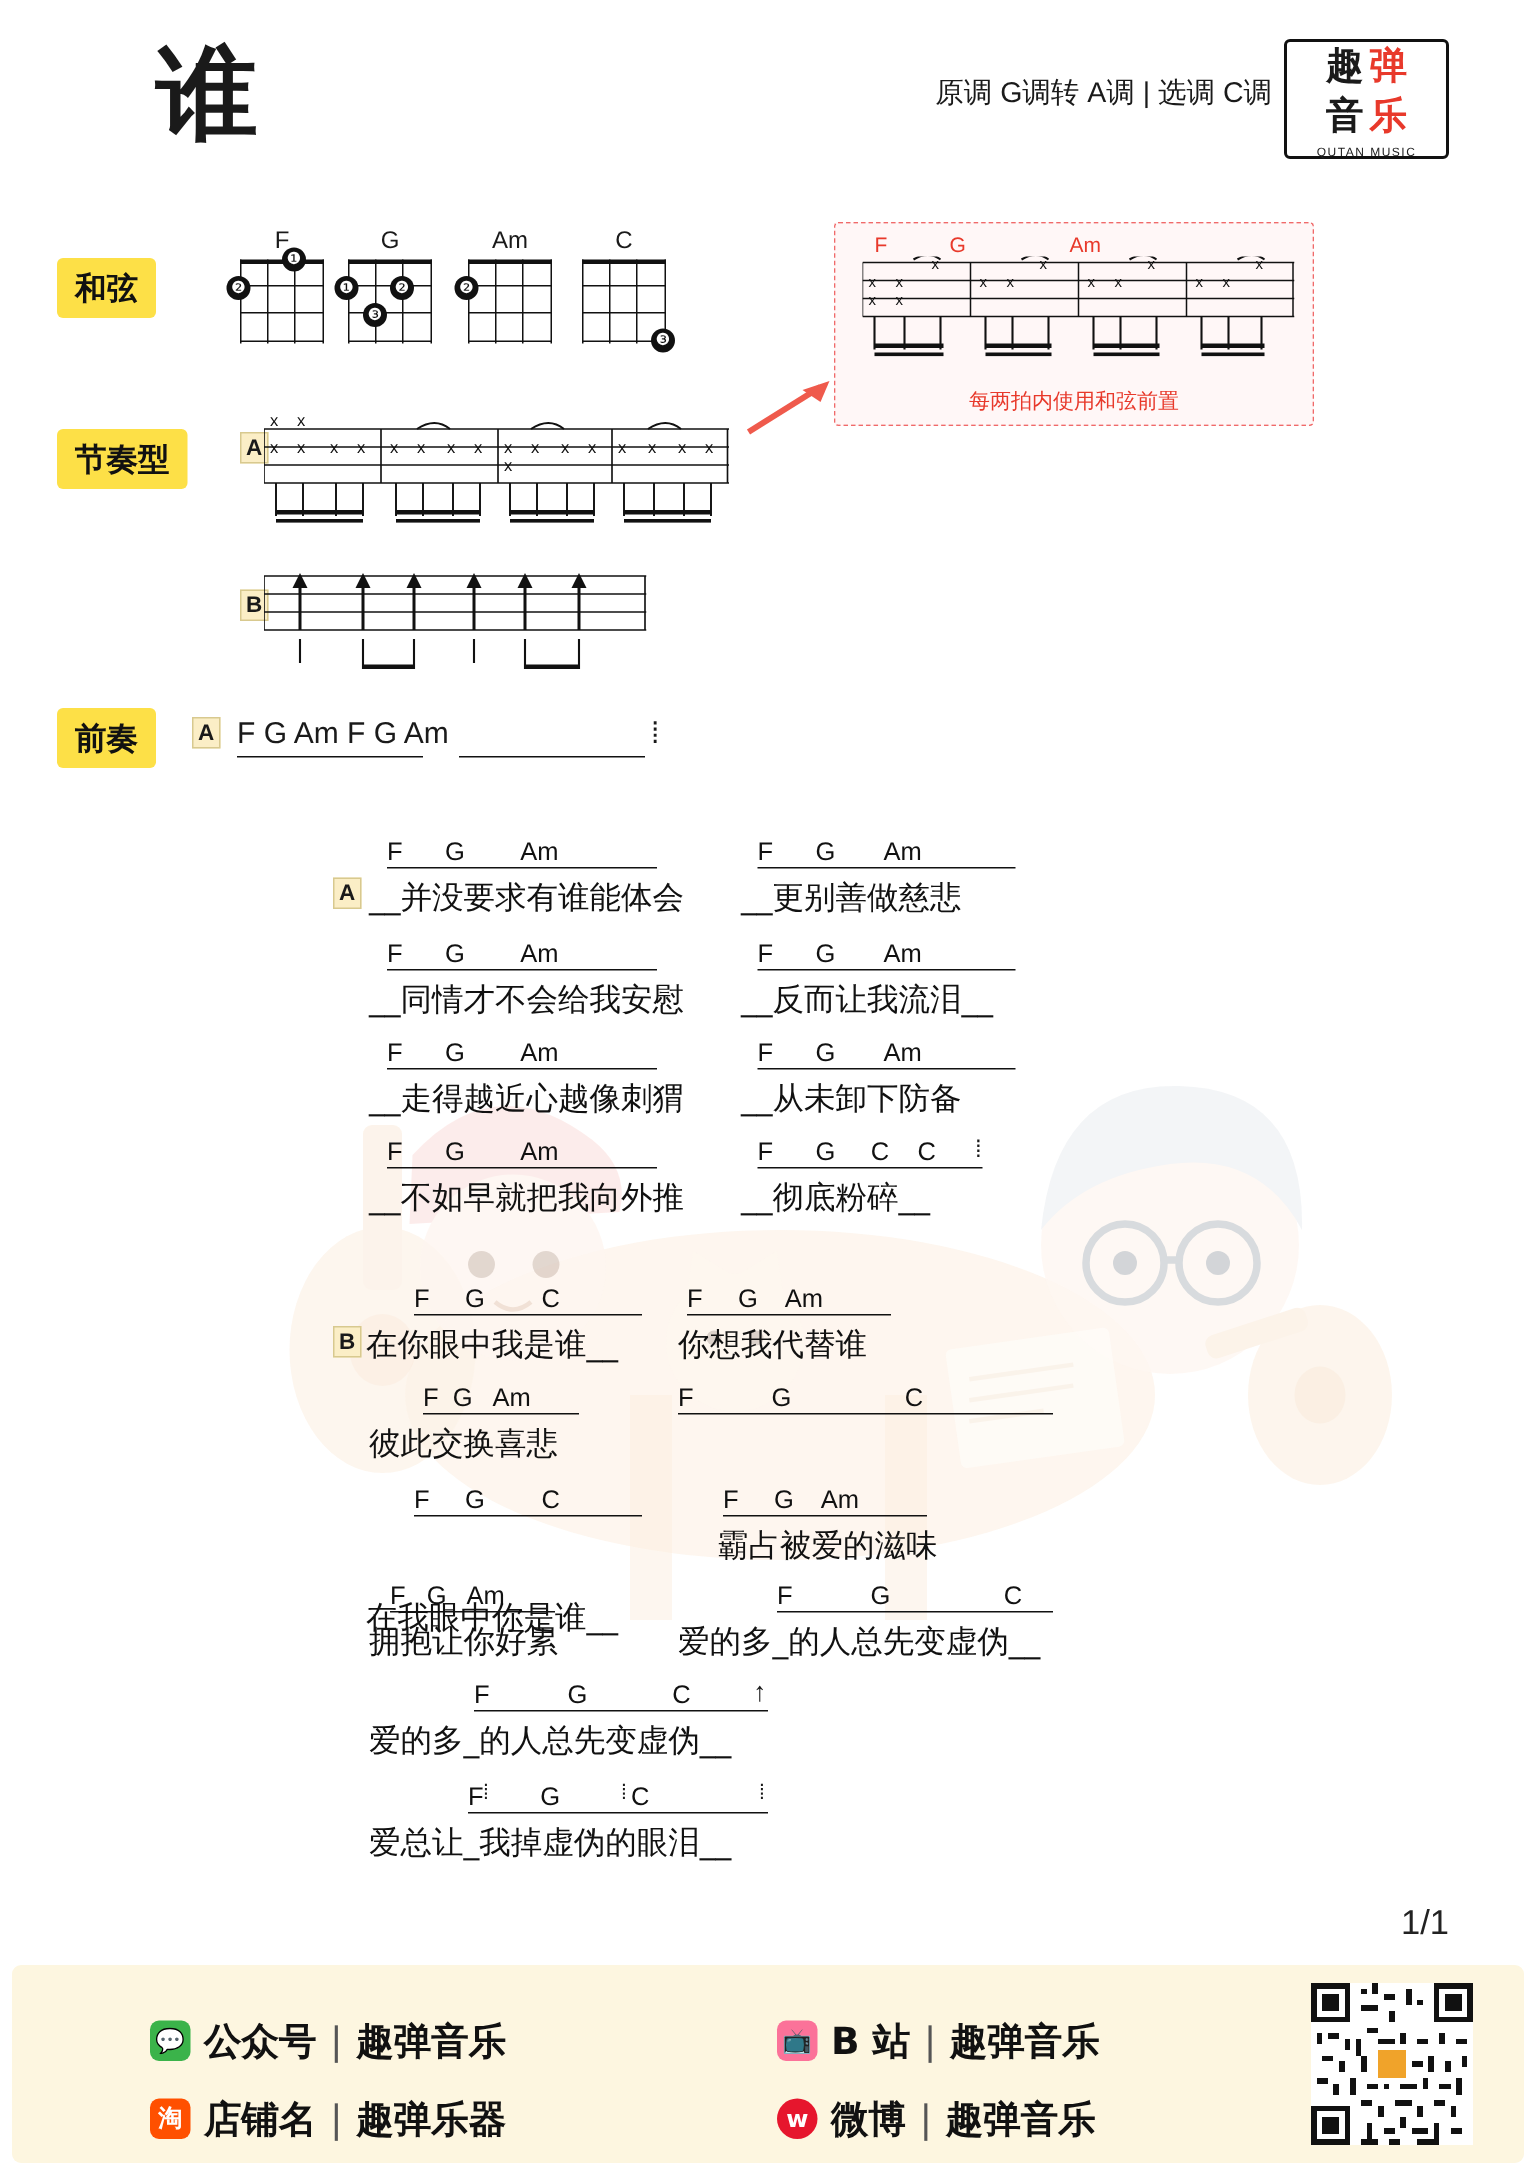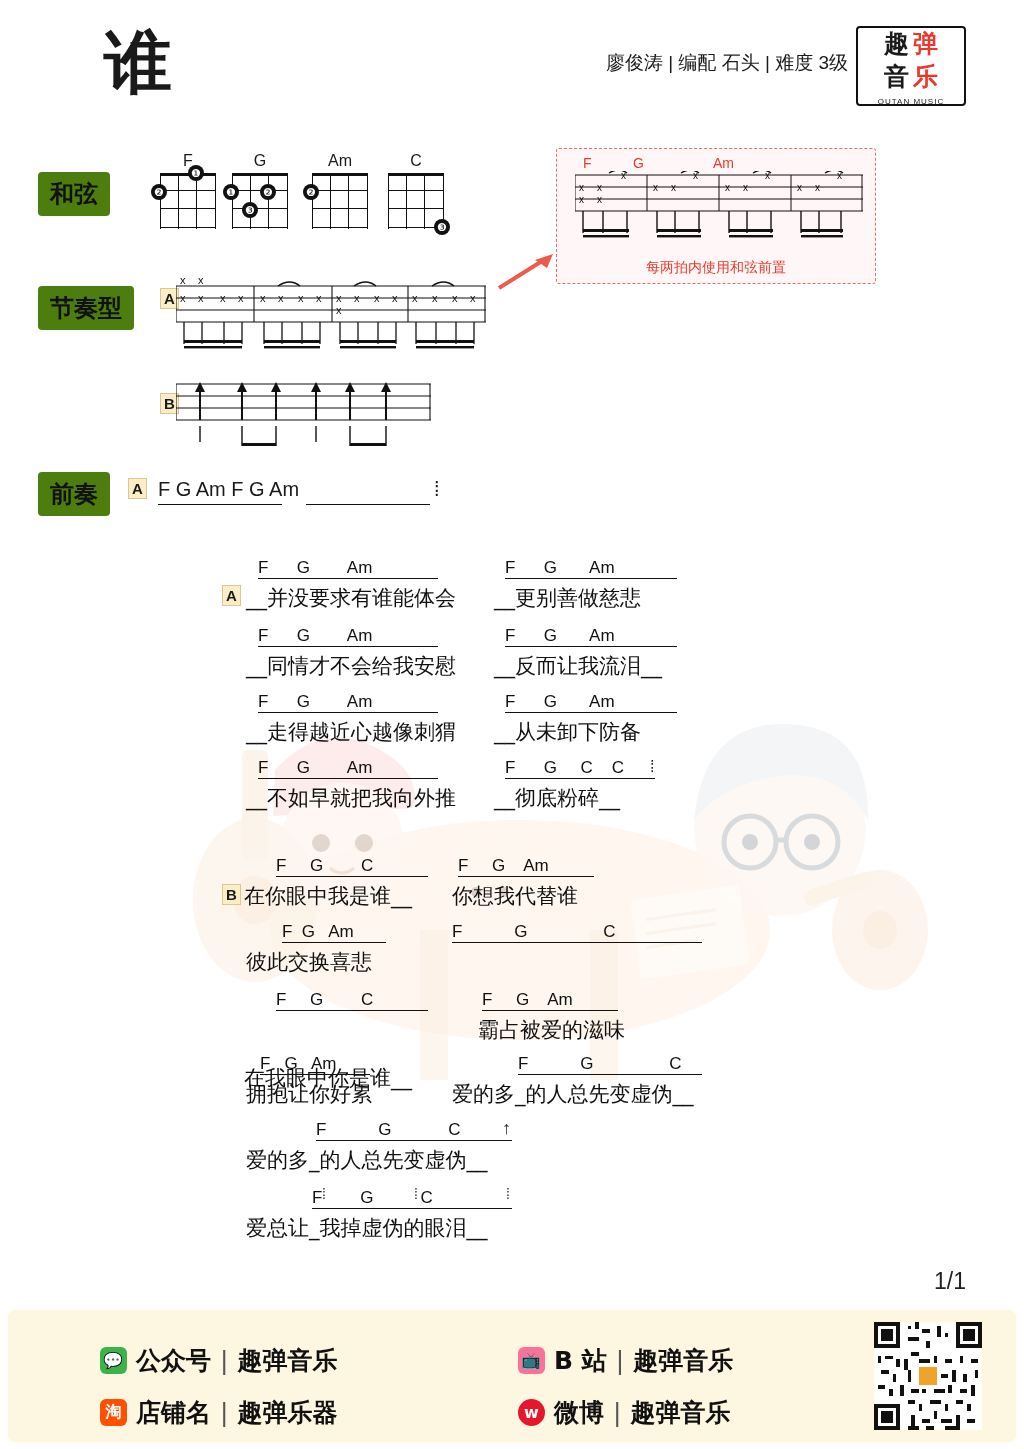--- a/index.html
+++ b/index.html
@@ -30,22 +30,22 @@
     display:flex; flex-direction:column; align-items:center; justify-content:center;
   }
   .logo .row1 { display:flex; align-items:baseline; gap:4px; }
   .logo .ch { font-size:25px; font-weight:bold; font-family:"DejaVu Sans",sans-serif; }
   .logo .ch.red { color:#e8392b; }
   .logo .row2 { display:flex; align-items:baseline; gap:4px; }
   .logo .en { font-size:8px; letter-spacing:1px; margin-top:4px; color:#222; }
 
   
   .tag {
-    position:absolute; background:#4d7c0f; border-radius:4px;
-    font-size:24px; padding:6px 12px; font-weight:bold; color:#111;
+    position:absolute; background:#fde047; border-radius:4px;
+    font-size:21px; padding:6px 12px; font-weight:bold; color:#111;
     font-family:"DejaVu Sans",sans-serif;
   }
 
   
   .chordbox { position:absolute; }
   .chordbox .cname {
     text-align:center; font-size:16px; margin-bottom:3px; font-family:"Liberation Sans",sans-serif;
   }
   .grid { position:relative; width:56px; height:56px; }
   .grid .nut { position:absolute; left:0; top:0; width:100%; height:3px; background:#111; }
@@ -157,21 +157,21 @@
       <rect x="540" y="300" width="110" height="80" rx="4" fill="#fff7ec" transform="rotate(-8 540 300)"></rect>
       <rect x="556" y="318" width="70" height="3" fill="#e9d3b6" transform="rotate(-8 556 318)"></rect>
       <rect x="556" y="332" width="70" height="3" fill="#e9d3b6" transform="rotate(-8 556 332)"></rect>
       <rect x="556" y="346" width="50" height="3" fill="#e9d3b6" transform="rotate(-8 556 346)"></rect>
     </g>
   </svg>
 
   <div class="title">谁</div>
 
   <div class="meta">
-    <div>廖俊涛 | 编配  石头 | 难度 3级</div>
+    <div>原调  G调转 A调 | 选调 C调</div>
   </div>
 
   <div class="logo">
     <div class="row1">
       <span class="ch">趣</span>
       <span class="ch red">弹</span>
     </div>
     <div class="row2">
       <span class="ch">音</span>
       <span class="ch red">乐</span>

